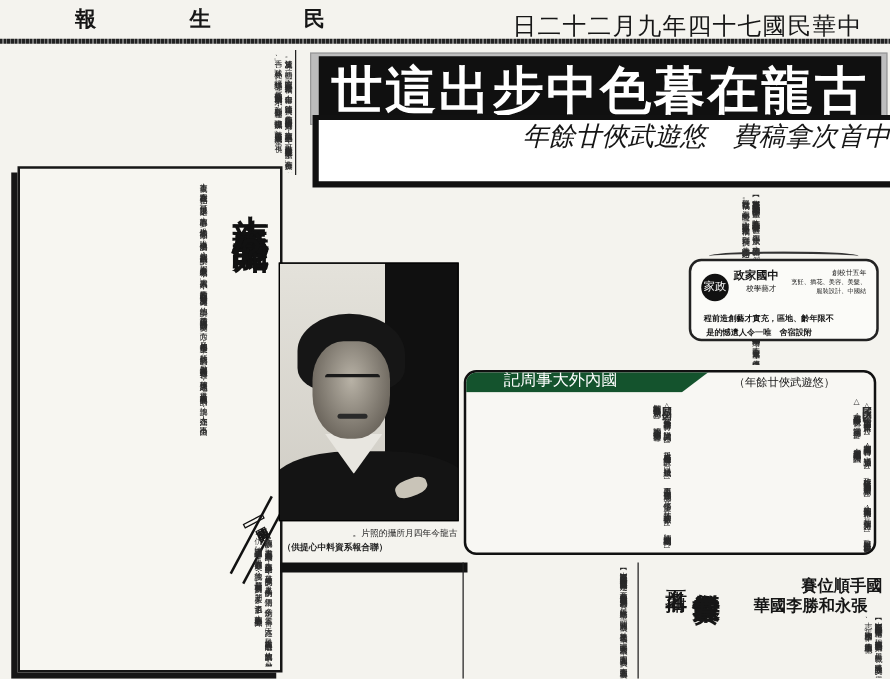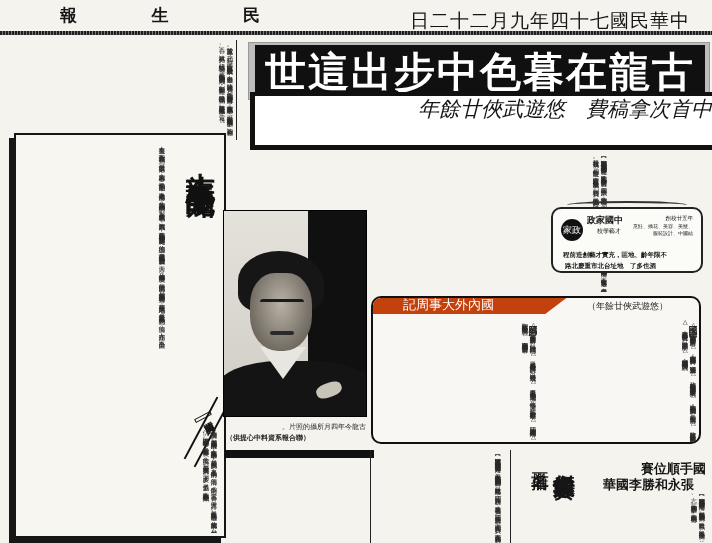--- a/index.html
+++ b/index.html
@@ -63,21 +63,21 @@
   .ad .logo { position: absolute; left: 8px; top: 10px; width: 22px; height: 22px; border-radius: 50%; background: #111; color: #fff; font-size: 9px; line-height: 22px; text-align: center; }
   .ad .name { position: absolute; left: 34px; top: 5px; font-size: 9px; font-weight: bold; direction: rtl; unicode-bidi: bidi-override; }
   .ad .sub { position: absolute; left: 44px; top: 18px; font-size: 6px; direction: rtl; unicode-bidi: bidi-override; }
   .ad .est { position: absolute; right: 8px; top: 6px; font-size: 5.5px; }
   .ad .detail { position: absolute; right: 8px; top: 14px; width: 60px; font-size: 5px; line-height: 7px; text-align: right; }
   .ad .line3 { position: absolute; left: 10px; top: 42px; font-size: 6.5px; font-weight: bold; direction: rtl; unicode-bidi: bidi-override; }
   .ad .line4 { position: absolute; left: 12px; top: 53px; font-size: 6.5px; font-weight: bold; direction: rtl; unicode-bidi: bidi-override; }
 
   
   .digest { position: absolute; left: 371px; top: 296px; width: 330px; height: 148px; border: 2px solid #111; border-radius: 10px; background: #f8f7f3; overflow: hidden; }
-  .digest .tab { position: absolute; left: -2px; top: -2px; width: 198px; height: 18px; background: #c2410c; color: #fff; font-size: 13px; line-height: 18px; padding-left: 32px; border-radius: 10px 0 0 0; clip-path: polygon(0 0, 100% 0, 88% 100%, 0 100%); direction: rtl; unicode-bidi: bidi-override; text-align: left; }
+  .digest .tab { position: absolute; left: -2px; top: -2px; width: 198px; height: 18px; background: #14532d; color: #fff; font-size: 13px; line-height: 18px; padding-left: 32px; border-radius: 10px 0 0 0; clip-path: polygon(0 0, 100% 0, 88% 100%, 0 100%); direction: rtl; unicode-bidi: bidi-override; text-align: left; }
   .digest .range { position: absolute; left: 214px; top: 2px; font-size: 9px; direction: rtl; unicode-bidi: bidi-override; }
   .digest .sect-intl { position: absolute; left: 4px; top: 20px; width: 160px; height: 124px; }
   .digest .sect-dom { position: absolute; left: 168px; top: 20px; width: 156px; height: 124px; }
   .digest .sect-title { font-weight: bold; font-size: 10px; }
 
   
   .bot-mid { position: absolute; left: 372px; top: 452px; width: 130px; height: 91px; }
   .bot-mid .vcol { width: 100%; height: 100%; }
   .sports-big { position: absolute; left: 515px; top: 458px; width: 64px; height: 85px; }
   .sports-big .h1 { position: absolute; right: 2px; top: 0; writing-mode: vertical-rl; font-size: 22px; line-height: 24px; font-family: "DejaVu Serif", serif; font-weight: bold; }
@@ -144,21 +144,21 @@
 </div>
 <div class="under-photo-rule"></div>
 
 <div class="ad">
   <div class="logo">家政</div>
   <div class="name">中國家政</div>
   <div class="sub">才藝學校</div>
   <div class="est">創校廿五年</div>
   <div class="detail">烹飪、插花、美容、美髮、服裝設計、中國結</div>
   <div class="line3">不限年齡、地區，充實才藝創造前程</div>
-  <div class="line4">酒也多了　地址台北市重慶北路</div>
+  <div class="line4">附設宿舍　唯一令人遺憾的是</div>
 </div>
 
 <div class="digest">
   <div class="tab">國內外大事周記</div>
   <div class="range">（悠遊武俠廿餘年）</div>
   <div class="sect-dom">
     <div class="vcol" style="width:100%;height:100%;">
       <span class="sect-title">國內</span>
       <span>△中國國民黨第十二屆中常會十八日舉行。△台北市議會召開臨時會，審議追加預算。△行政院院會十七日通過經濟革新委員會建議案。△立法院第七十六會期開幕，院長倪文亞主持。△財政部決定自十月一日起實施新制。△高雄市政府舉辦中秋晚會，市民踴躍參加。△台灣省議會第七屆第四次大會開議。</span>
     </div>

